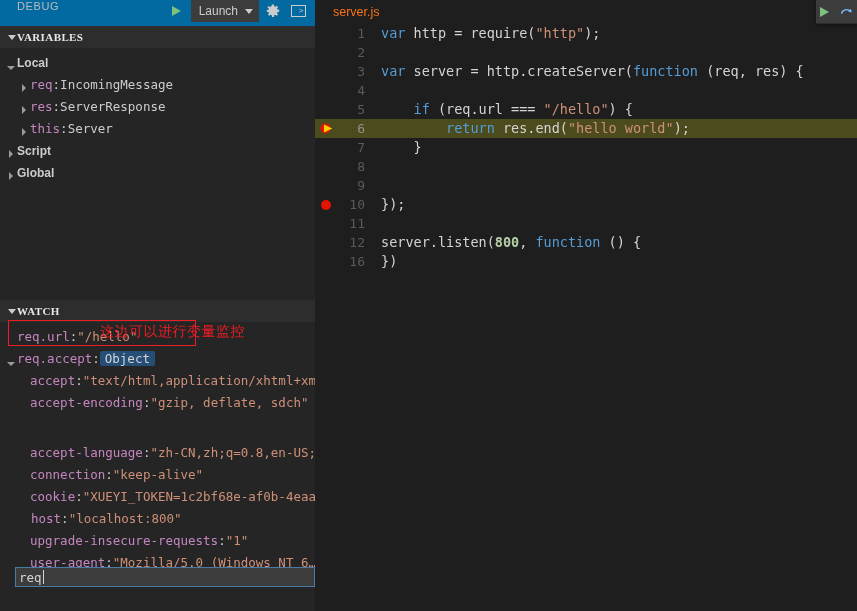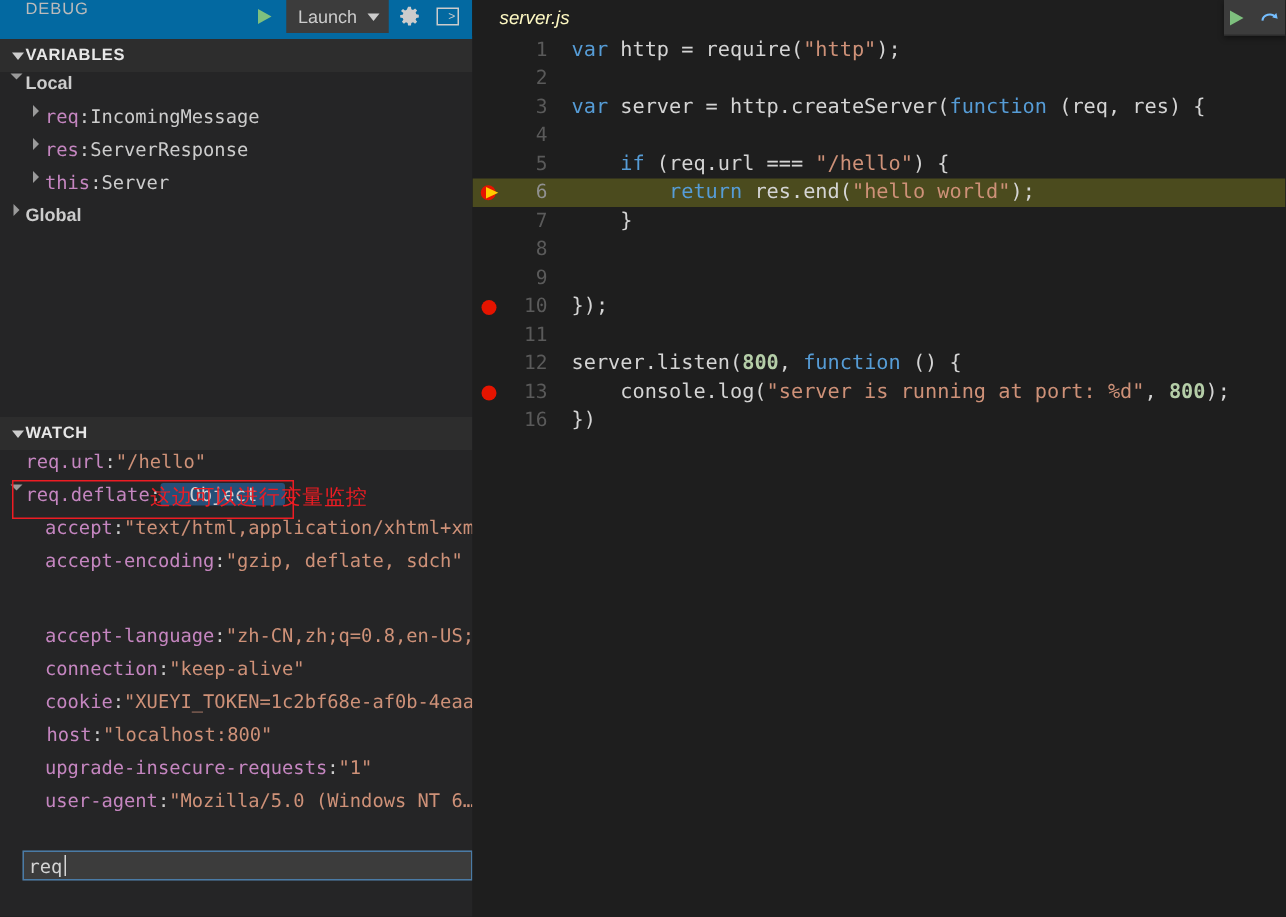--- a/index.html
+++ b/index.html
@@ -119,20 +119,21 @@
     display: flex;
     align-items: center;
     justify-content: center;
   }
   .sect-label {
     font-size: 11px;
     font-weight: bold;
     letter-spacing: 0.4px;
     color: #e7e7e7;
     text-transform: uppercase;
+    font-family: Liberation Serif, serif;
   }
   .tri-open {
     width: 0; height: 0;
     border-left: 4.5px solid transparent;
     border-right: 4.5px solid transparent;
     border-top: 5px solid #cccccc;
     margin-top: 1px;
   }
   .tri-open-sm {
     width: 0; height: 0;
@@ -144,21 +145,21 @@
   .tri-closed-sm {
     width: 0; height: 0;
     border-top: 4px solid transparent;
     border-bottom: 4px solid transparent;
     border-left: 4.5px solid #9a9a9a;
   }
 
   .tree-row {
     height: 22px;
     display: flex;
-    align-items: flex-start;
+    align-items: flex-end;
     font-family: "DejaVu Sans Mono", monospace;
     font-size: 12.5px;
     white-space: nowrap;
     cursor: pointer;
     overflow: hidden;
   }
   .tree-row .tw {
     width: 13px;
     flex: 0 0 13px;
     display: flex;
@@ -174,21 +175,21 @@
   }
   .vname {
     color: #c586c0;
   }
   .vsep { color: #cccccc; }
   .vval { color: #cccccc; }
   .vval-str { color: #ce9178; }
   .vval-badge {
     color: #d4d4d4;
     background: #264f78;
-    padding: 0 19px;
+    padding: 0 5px;
     border-radius: 2px;
   }
 
   .watch-input {
     position: absolute;
     left: 15px;
     top: 567px;
     width: 300px;
     height: 20px;
     background: #3c3c3c;
@@ -243,25 +244,24 @@
     background: #1e1e1e;
     display: flex;
     align-items: center;
   }
   .tab {
     height: 24px;
     display: flex;
     align-items: center;
     padding: 0 12px 0 18px;
     font-size: 12.5px;
-    color: #fef9c3;
+    color: #f97316;
     background: #1e1e1e;
     cursor: pointer;
     white-space: nowrap;
-    font-style: italic;
   }
   .code-area {
     font-family: "DejaVu Sans Mono", monospace;
     font-size: 13.5px;
     line-height: 19px;
     position: relative;
   }
   .code-line {
     height: 19px;
     display: flex;
@@ -399,20 +399,26 @@
             <span class="tri-closed-sm"></span>
           </span>
           <span class="vname">this</span>
           <span class="vsep">: </span>
           <span class="vval">Server</span>
         </div>
         <div class="tree-row" style="padding-left: 4px;">
           <span class="tw">
             <span class="tri-closed-sm"></span>
           </span>
+          <span class="vname-bold">Script</span>
+        </div>
+        <div class="tree-row" style="padding-left: 4px;">
+          <span class="tw">
+            <span class="tri-closed-sm"></span>
+          </span>
           <span class="vname-bold">Global</span>
         </div>
       </div>
 
     <div class="sect-head" style="margin-top:120px">
       <span class="twisty">
           <span class="tri-open"></span>
         </span>
       <span class="sect-label">WATCH</span>
     </div>
@@ -420,21 +426,21 @@
         <div class="tree-row" style="padding-left: 4px;">
           <span class="tw blank"></span>
           <span class="vname">req.url</span>
           <span class="vsep">: </span>
           <span class="vval-str">"/hello"</span>
         </div>
         <div class="tree-row" style="padding-left: 4px;">
           <span class="tw">
             <span class="tri-open-sm"></span>
           </span>
-          <span class="vname">req.deflate</span>
+          <span class="vname">req.accept</span>
           <span class="vsep">: </span>
           <span class="vval-badge">Object</span>
         </div>
         <div class="tree-row" style="padding-left: 17px;">
           <span class="tw blank"></span>
           <span class="vname">accept</span>
           <span class="vsep">: </span>
           <span class="vval-str">"text/html,application/xhtml+xm…</span>
         </div>
         <div class="tree-row" style="padding-left: 17px;">
@@ -514,18 +520,17 @@
         <div class="code-line current"><div class="gutter-bp"><svg class="bp-current" viewBox="0 0 13 11">
               <circle cx="5.5" cy="5.5" r="5" fill="#e51400"></circle>
               <path d="M4 1.6 L4 9.4 L12.2 5.5 Z" fill="#ffcc00"></path>
             </svg></div><div class="ln active">6</div><div class="ctext"><span class="plain">        </span><span class="kw">return</span><span class="plain"> res.end(</span><span class="str">"hello world"</span><span class="plain">);</span></div></div>
         <div class="code-line"><div class="gutter-bp"></div><div class="ln">7</div><div class="ctext"><span class="plain">    }</span></div></div>
         <div class="code-line"><div class="gutter-bp"></div><div class="ln">8</div><div class="ctext"></div></div>
         <div class="code-line"><div class="gutter-bp"></div><div class="ln">9</div><div class="ctext"></div></div>
         <div class="code-line"><div class="gutter-bp"><span class="bp-dot"></span></div><div class="ln">10</div><div class="ctext"><span class="plain">});</span></div></div>
         <div class="code-line"><div class="gutter-bp"></div><div class="ln">11</div><div class="ctext"></div></div>
         <div class="code-line"><div class="gutter-bp"></div><div class="ln">12</div><div class="ctext"><span class="plain">server.listen(</span><span class="num">800</span><span class="plain">, </span><span class="kw">function</span><span class="plain"> () {</span></div></div>
-        <div class="code-line"><div class="gutter-bp"><span class="bp-dot"></span></div><div class="ln">13</div><div class="ctext"><span class="plain">    console.log(</span><span class="str">"server is running at port: %d"</span><span class="plain">, </span><span class="num">800</span><span class="plain">);</span></div></div>
         <div class="code-line"><div class="gutter-bp"></div><div class="ln">16</div><div class="ctext"><span class="plain">})</span></div></div>
       </div>
   </div>
 
 </div>
 
 </body></html>

